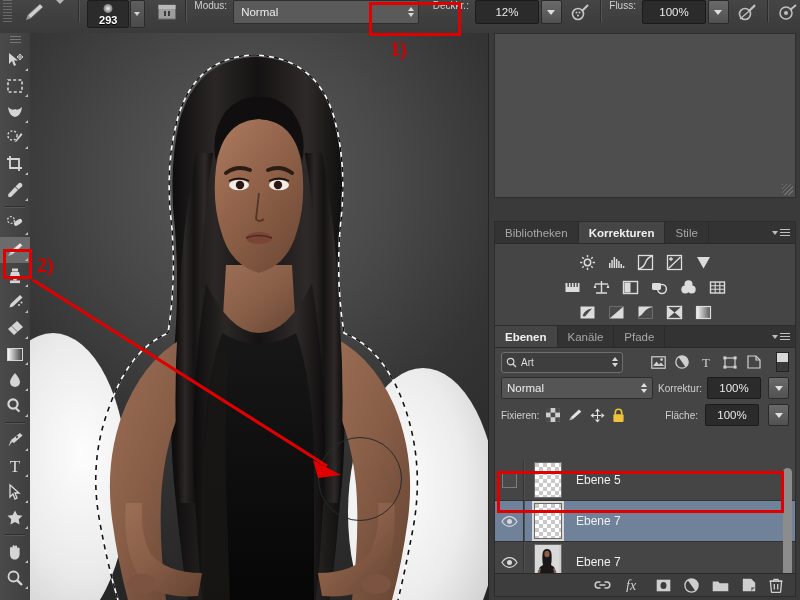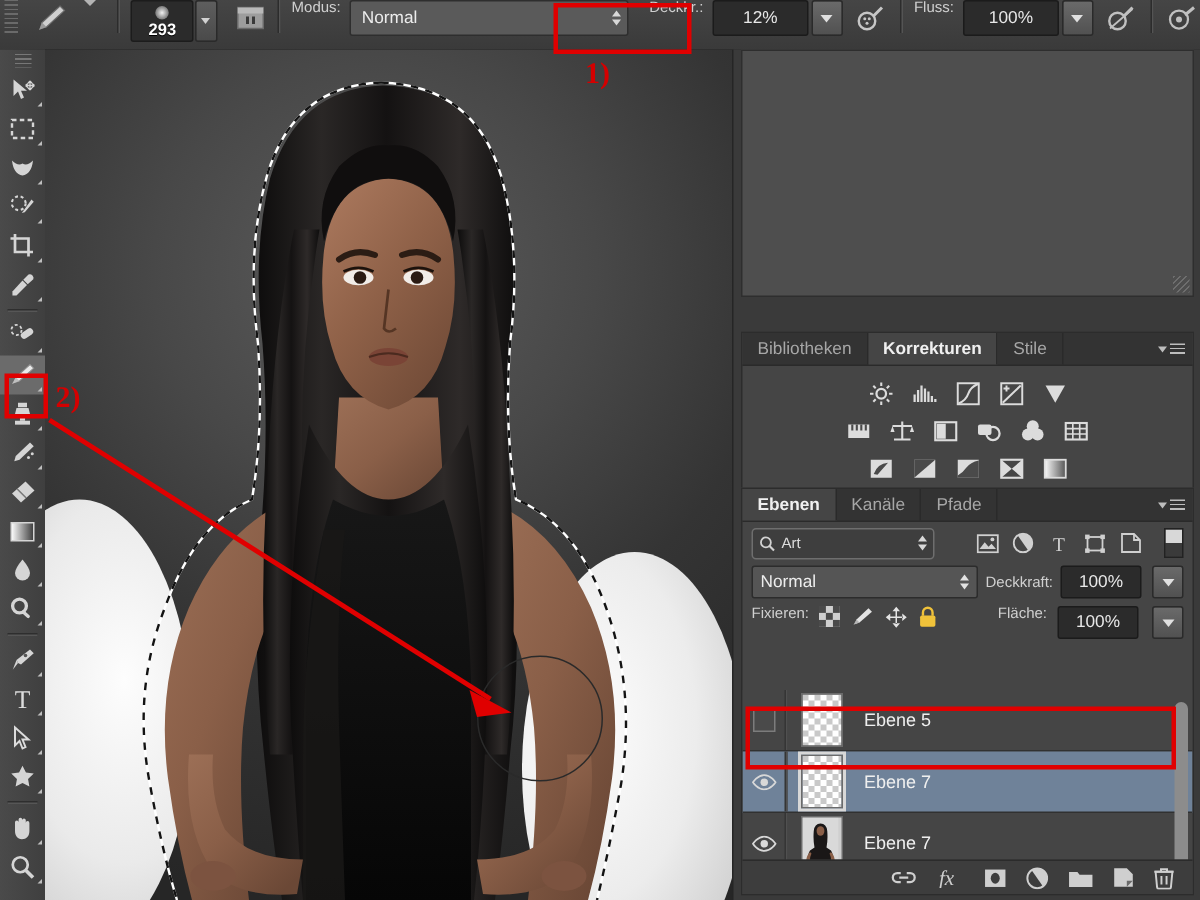--- a/index.html
+++ b/index.html
@@ -87,21 +87,21 @@
 
   .filterrow{display:flex;align-items:center;height:24px;gap:0;padding:2px 6px 0 6px;}
   .kindsel{width:112px;height:19px;background:#3e3e3e;border:1px solid #6e6e6e;border-radius:3px;
            display:flex;align-items:center;padding:0 4px;gap:4px;color:#dcdcdc;font-size:10px;}
   .fico{width:22px;height:20px;display:flex;align-items:center;justify-content:center;margin-left:2px;}
   .onoff{width:11px;height:18px;margin-left:auto;background:linear-gradient(#d8d8d8 0 50%,#3a3a3a 50% 100%);border:1px solid #222;}
 
   .blendrow{display:flex;align-items:center;gap:5px;padding:3px 6px;}
   .blendsel{flex:1;height:20px;background:#555;border:1px solid #2c2c2c;border-radius:2px;
             display:flex;align-items:center;padding:0 5px;color:#ededed;font-size:11.5px;}
-  .lockrow{display:flex;align-items:flex-start;gap:7px;padding:2px 6px 5px 6px;}
+  .lockrow{display:flex;align-items:center;gap:7px;padding:2px 6px 5px 6px;}
   .layer{position:relative;height:40px;display:flex;align-items:center;
          border-bottom:1px solid #313131;background:#454545;}
   .layer.selected{background:#6f8299;}
   .eyecell{width:28px;display:flex;align-items:center;justify-content:center;}
   .eyebox{width:13px;height:13px;border:1px solid #7c7c7c;background:#4a4a4a;}
   .divcol{width:1px;height:40px;background:#353535;border-right:1px solid #505050;}
   .thumb{width:26px;height:34px;margin-left:9px;border:1px solid #6b6b6b;
          background:
            repeating-conic-gradient(#ffffff 0 25%, #c9c9c9 0 50%) 0 0/8px 8px;}
   .thumb.sel{outline:2px solid #d8d8d8;outline-offset:0;}
@@ -686,21 +686,21 @@
       </div>
 
       <div class="blendrow">
         <div class="blendsel">
           <span>Normal</span>
           <span class="updown" style="margin-left:auto;display:flex;flex-direction:column;gap:2px">
             <i style="width:0;height:0;border-left:3px solid transparent;border-right:3px solid transparent;border-bottom:4px solid #e2e2e2;display:block"></i>
             <i style="width:0;height:0;border-left:3px solid transparent;border-right:3px solid transparent;border-top:4px solid #e2e2e2;display:block"></i>
           </span>
         </div>
-        <span class="lbl" style="margin:0">Deckkraft:</span>
+        <span class="lbl" style="margin:0">Korrektur:</span>
         <div class="numfield" style="min-width:40px;height:20px">
           <span>100%</span>
         </div>
         <div class="drop" style="height:20px">
             <i></i>
           </div>
       </div>
 
       <div class="lockrow">
         <span class="lbl" style="margin:0">Fixieren:</span>

